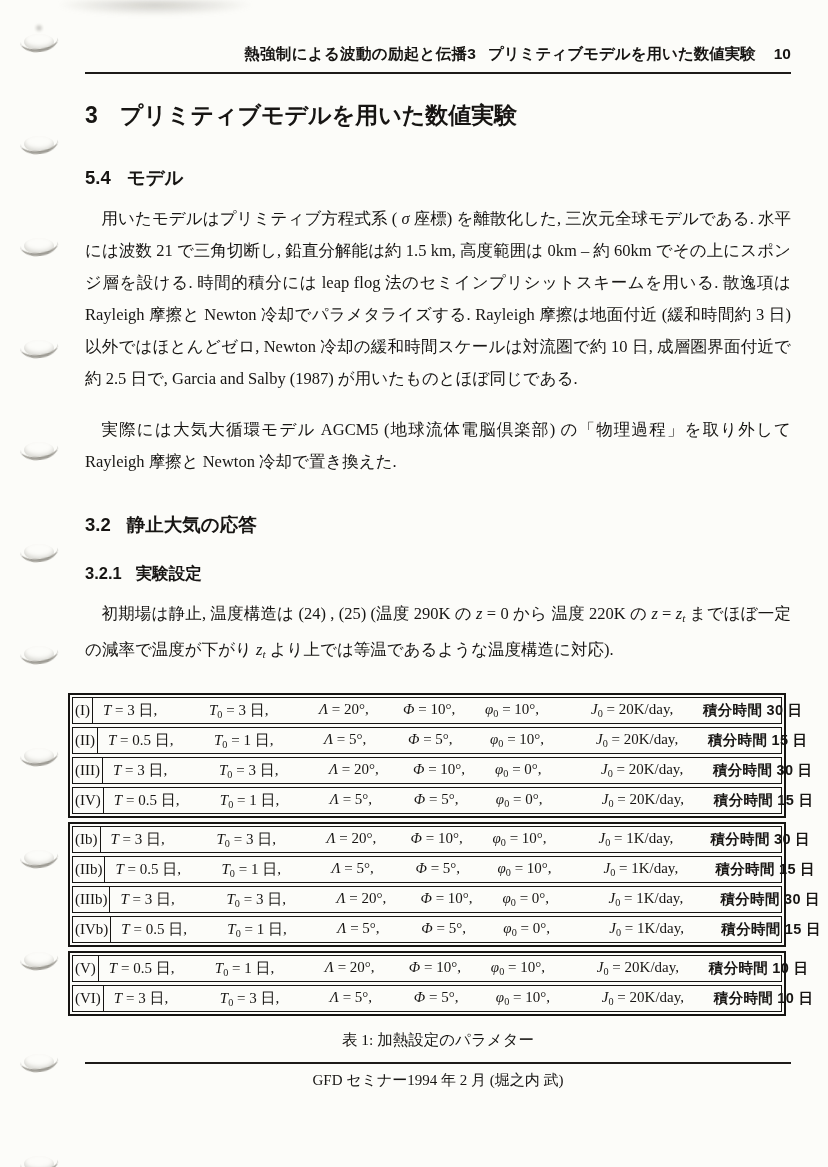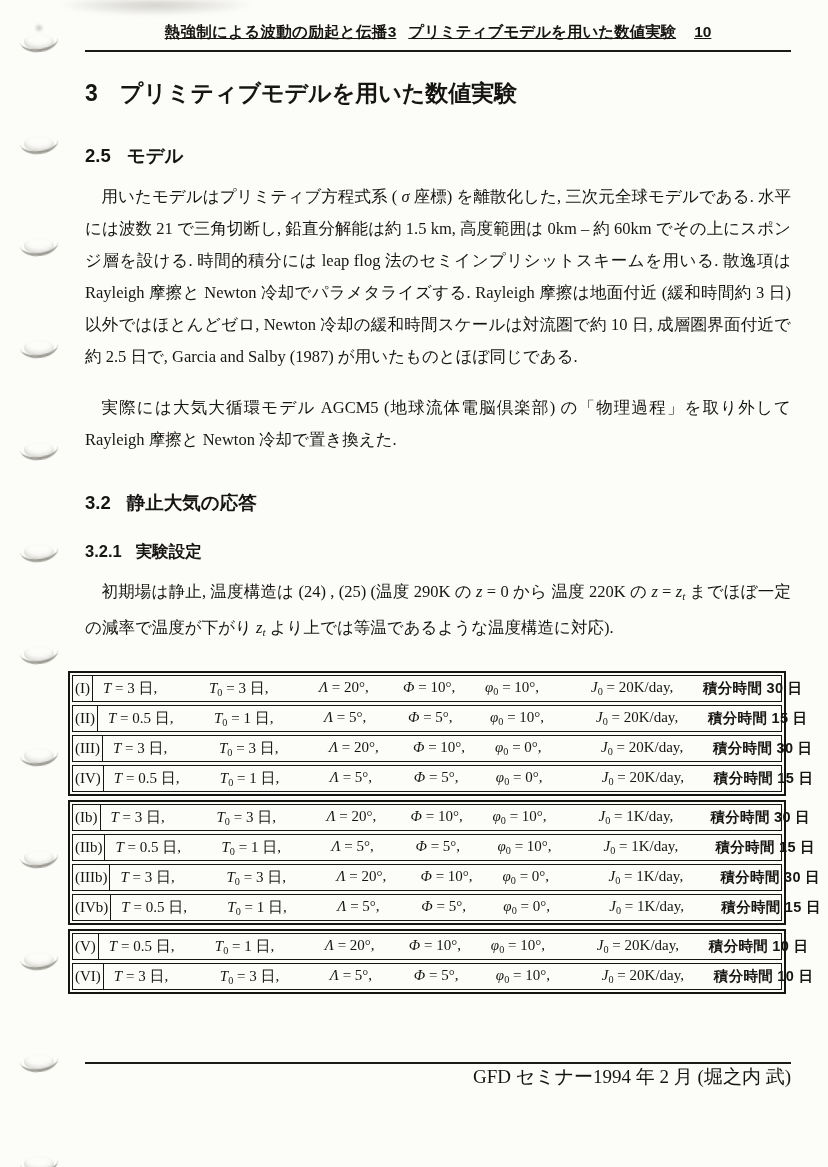--- a/index.html
+++ b/index.html
@@ -9,21 +9,21 @@
   .smudge.s1{top:0;left:55px;width:200px;height:16px;
      background:radial-gradient(ellipse at 50% 30%,rgba(140,137,128,.38),transparent 70%);filter:blur(2px);}
   .smudge.s2{top:24px;left:34px;width:10px;height:8px;
      background:radial-gradient(circle,rgba(120,118,110,.45),transparent 70%);filter:blur(1px);}
   .hole{position:absolute;left:20px;width:38px;height:24px;}
   .hole::after{content:"";position:absolute;inset:0;border-radius:50%;
      border-bottom:3px solid rgba(125,122,114,.7);transform:rotate(-7deg);filter:blur(.6px);}
   .hole::before{content:"";position:absolute;left:4px;top:6px;width:30px;height:16px;border-radius:50%;
      box-shadow:inset 0 -3px 4px rgba(150,147,138,.35);}
   .content{position:absolute;left:85px;top:0;width:706px;}
-  .running{display:flex;justify-content:center;align-items:baseline;padding-top:22px;text-decoration:underline;}
+  .running{display:flex;justify-content:flex-end;align-items:baseline;padding-top:44px;}
   .gothic{font-family:"Liberation Sans","DejaVu Sans",sans-serif;font-weight:bold;}
   .running .left{font-size:15.5px;letter-spacing:.3px;}
   .running .rgrp{display:flex;align-items:baseline;gap:12px;}
   .running .rnum{font-size:15.5px;font-weight:bold;}
   .running .rtitle{font-size:15.5px;}
   .running .pagenum{font-size:15.5px;font-weight:bold;margin-left:6px;}
   .header-rule{border:none;border-top:2px solid #1d1b19;margin:7px 0 0;}
   h1.sec{margin:26px 0 0;font-size:23px;display:flex;gap:22px;align-items:baseline;}
   h2.sub{margin:34px 0 0;font-size:18.5px;display:flex;gap:16px;align-items:baseline;}
   h3.subsub{margin:26px 0 0;font-size:16.5px;display:flex;gap:14px;align-items:baseline;}
@@ -40,21 +40,21 @@
   .t-content{flex:1;display:flex;align-items:flex-start;padding:3px 8px 3px 10px;font-size:15px;white-space:nowrap;}
   .t-cell{display:inline-block;}
   .t-cell.c0{width:106px;} .t-cell.c1{width:110px;} .t-cell.c2{width:84px;}
   .t-cell.c3{width:82px;}  .t-cell.c4{width:90px;}  .t-cell.c5{width:112px;margin-left:16px;}
   .mvar{font-style:italic;}
   .msub{font-size:.68em;vertical-align:-.3em;}
   .t-time{margin-left:auto;font-family:"Liberation Sans","DejaVu Sans",sans-serif;
       font-weight:bold;font-size:14.5px;letter-spacing:.3px;}
   .caption{margin-top:14px;text-align:center;font-size:15.5px;}
   .footer{position:absolute;left:85px;top:1062px;width:706px;border-top:2px solid #1d1b19;}
-  .footer .row{display:flex;justify-content:flex-end;font-size:19px;}
+  .footer .row{display:flex;justify-content:center;padding-top:7px;font-size:15px;}
 </style>
 </head>
 <body>
 
 <div class="page">
   <div class="smudge s1"></div>
   <div class="smudge s2"></div>
   <div id="holes">
       <div class="hole" style="top: 28px;"></div>
       <div class="hole" style="top: 130px;"></div>
@@ -81,21 +81,21 @@
       </span>
     </div>
     <hr class="header-rule">
 
     <h1 class="sec gothic">
       <span>3</span>
       <span>プリミティブモデルを用いた数値実験</span>
     </h1>
 
     <h2 class="sub gothic">
-      <span>2.5</span>
+      <span>5.4</span>
       <span>モデル</span>
     </h2>
 
     <p class="body">用いたモデルはプリミティブ方程式系 ( <span class="seg-math">σ</span> 座標) を離散化した, 三次元全球モデルである. 水平には波数 21 で三角切断し, 鉛直分解能は約 1.5 km, 高度範囲は 0km – 約 60km でその上にスポンジ層を設ける. 時間的積分には leap flog 法のセミインプリシットスキームを用いる. 散逸項は Rayleigh 摩擦と Newton 冷却でパラメタライズする. Rayleigh 摩擦は地面付近 (緩和時間約 3 日) 以外ではほとんどゼロ, Newton 冷却の緩和時間スケールは対流圏で約 10 日, 成層圏界面付近で約 2.5 日で, Garcia and Salby (1987) が用いたものとほぼ同じである.</p>
     <p class="body cont">実際には大気大循環モデル AGCM5 (地球流体電脳倶楽部) の「物理過程」を取り外して Rayleigh 摩擦と Newton 冷却で置き換えた.</p>
 
     <h2 class="sub gothic">
       <span>3.2</span>
       <span>静止大気の応答</span>
     </h2>
@@ -229,20 +229,21 @@
               <span class="t-cell c2"><span class="mvar">Λ</span><span class="mval"> = 5°,</span></span>
               <span class="t-cell c3"><span class="mvar">Φ</span><span class="mval"> = 5°,</span></span>
               <span class="t-cell c4"><span class="mvar">φ</span><span class="msub">0</span><span class="mval"> = 10°,</span></span>
               <span class="t-cell c5"><span class="mvar">J</span><span class="msub">0</span><span class="mval"> = 20K/day,</span></span>
               <span class="t-time">積分時間 10 日</span>
             </div>
           </div>
         </div>
       </div>
 
+    <div class="caption">表 1: 加熱設定のパラメター</div>
   </div>
 
   <div class="footer">
     <div class="row">
       <span>GFD セミナー</span>
       <span>1994 年 2 月 (堀之内 武)</span>
     </div>
   </div>
 </div>
 

